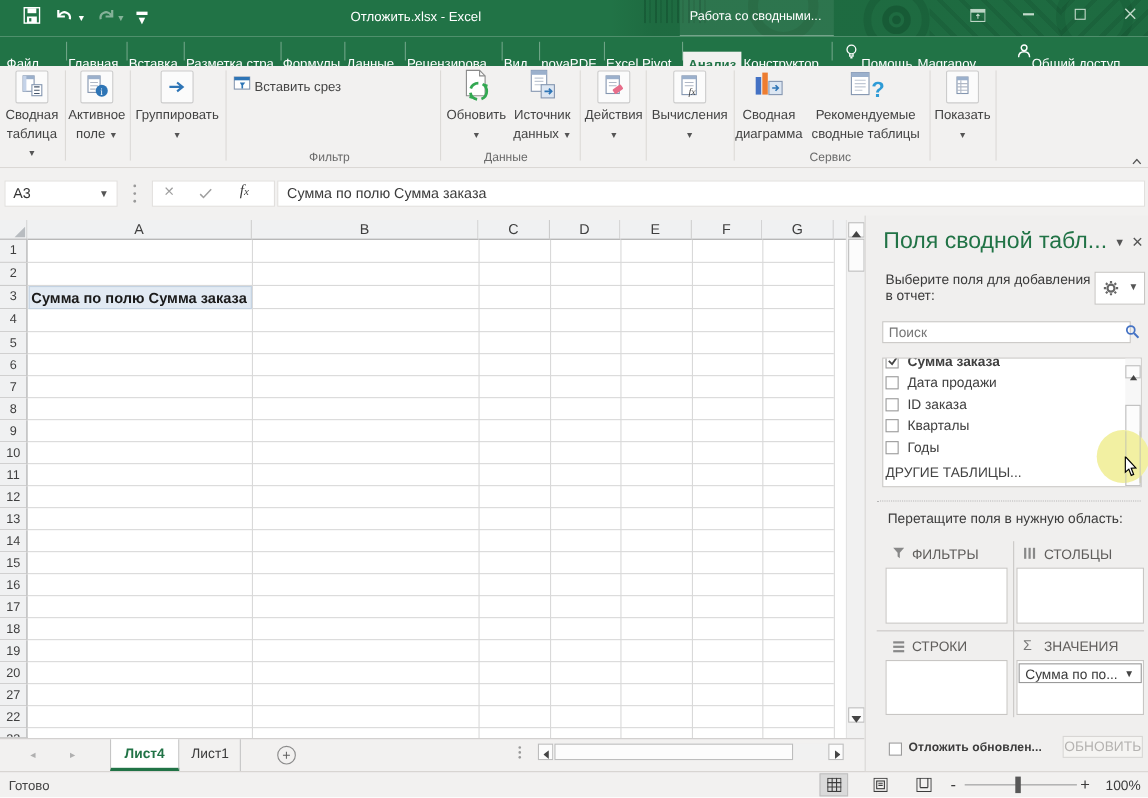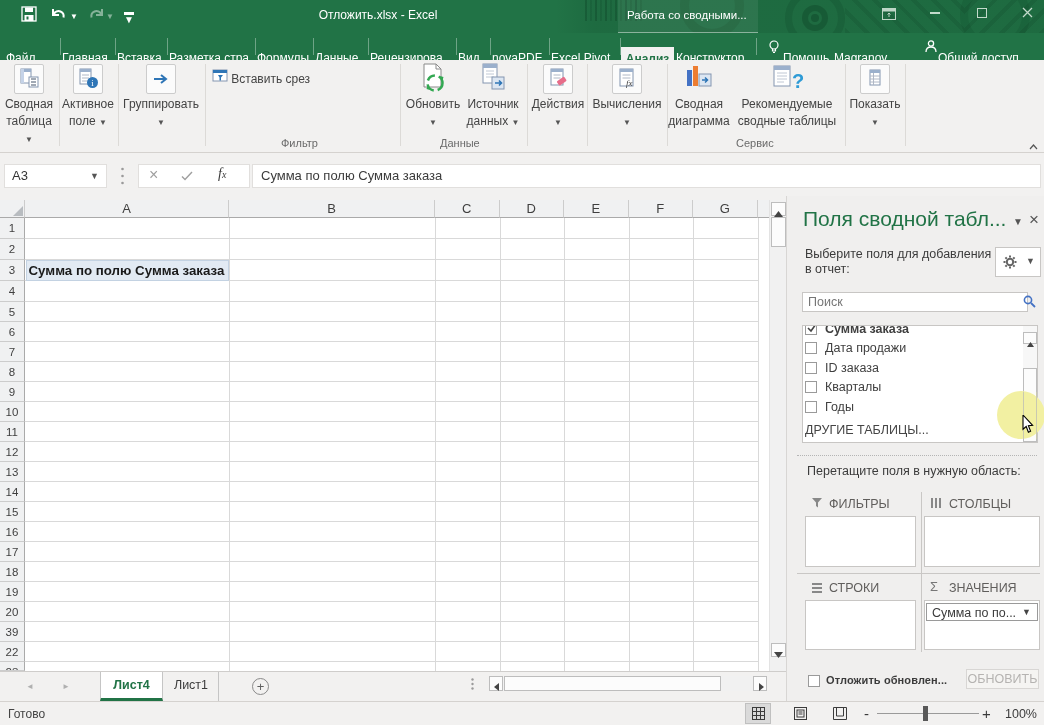--- a/index.html
+++ b/index.html
@@ -321,21 +321,21 @@
 <div class="rowhdr" style="top:322px;height:20px;line-height:20px;overflow:hidden;">16</div>
 <div class="ghline" style="left:25px;top:341px;width:733px;"></div>
 <div class="rowhdr" style="top:342px;height:20px;line-height:20px;overflow:hidden;">17</div>
 <div class="ghline" style="left:25px;top:361px;width:733px;"></div>
 <div class="rowhdr" style="top:362px;height:20px;line-height:20px;overflow:hidden;">18</div>
 <div class="ghline" style="left:25px;top:381px;width:733px;"></div>
 <div class="rowhdr" style="top:382px;height:20px;line-height:20px;overflow:hidden;">19</div>
 <div class="ghline" style="left:25px;top:401px;width:733px;"></div>
 <div class="rowhdr" style="top:402px;height:20px;line-height:20px;overflow:hidden;">20</div>
 <div class="ghline" style="left:25px;top:421px;width:733px;"></div>
-<div class="rowhdr" style="top:422px;height:20px;line-height:20px;overflow:hidden;">39</div>
+<div class="rowhdr" style="top:422px;height:20px;line-height:20px;overflow:hidden;">27</div>
 <div class="ghline" style="left:25px;top:441px;width:733px;"></div>
 <div class="rowhdr" style="top:442px;height:20px;line-height:20px;overflow:hidden;">22</div>
 <div class="ghline" style="left:25px;top:461px;width:733px;"></div>
 <div class="rowhdr" style="top:462px;height:9px;line-height:20px;overflow:hidden;">23</div>
 <div class="gvline" style="left:229px;top:18px;height:453px;"></div>
 <div class="gvline" style="left:435px;top:18px;height:453px;"></div>
 <div class="gvline" style="left:499.5px;top:18px;height:453px;"></div>
 <div class="gvline" style="left:564px;top:18px;height:453px;"></div>
 <div class="gvline" style="left:628.5px;top:18px;height:453px;"></div>
 <div class="gvline" style="left:693px;top:18px;height:453px;"></div>

